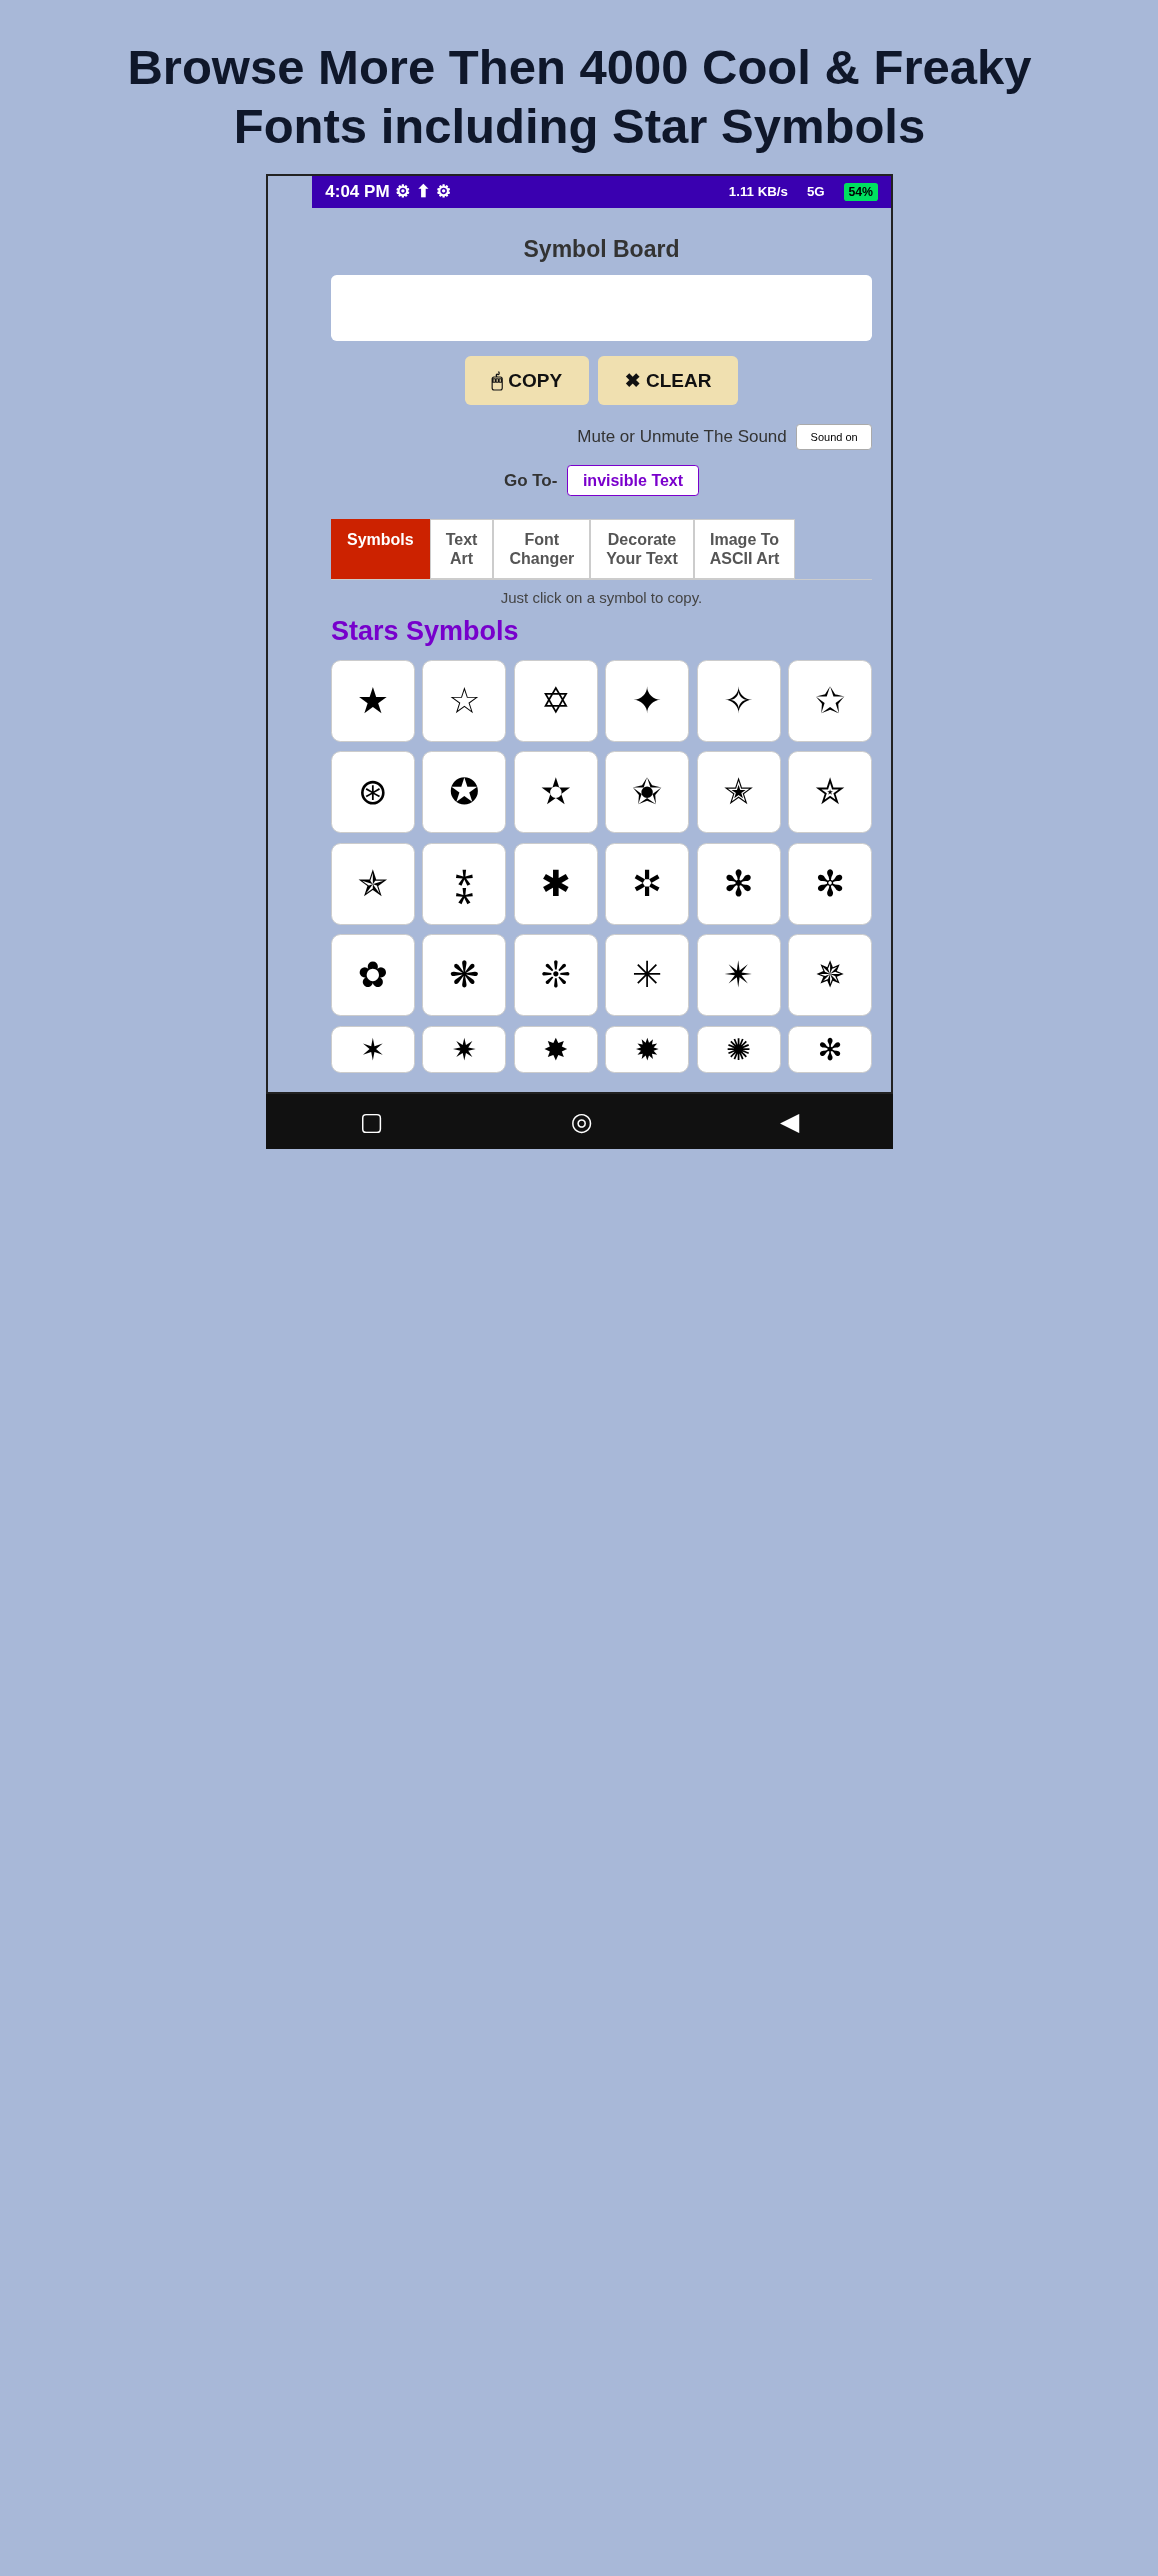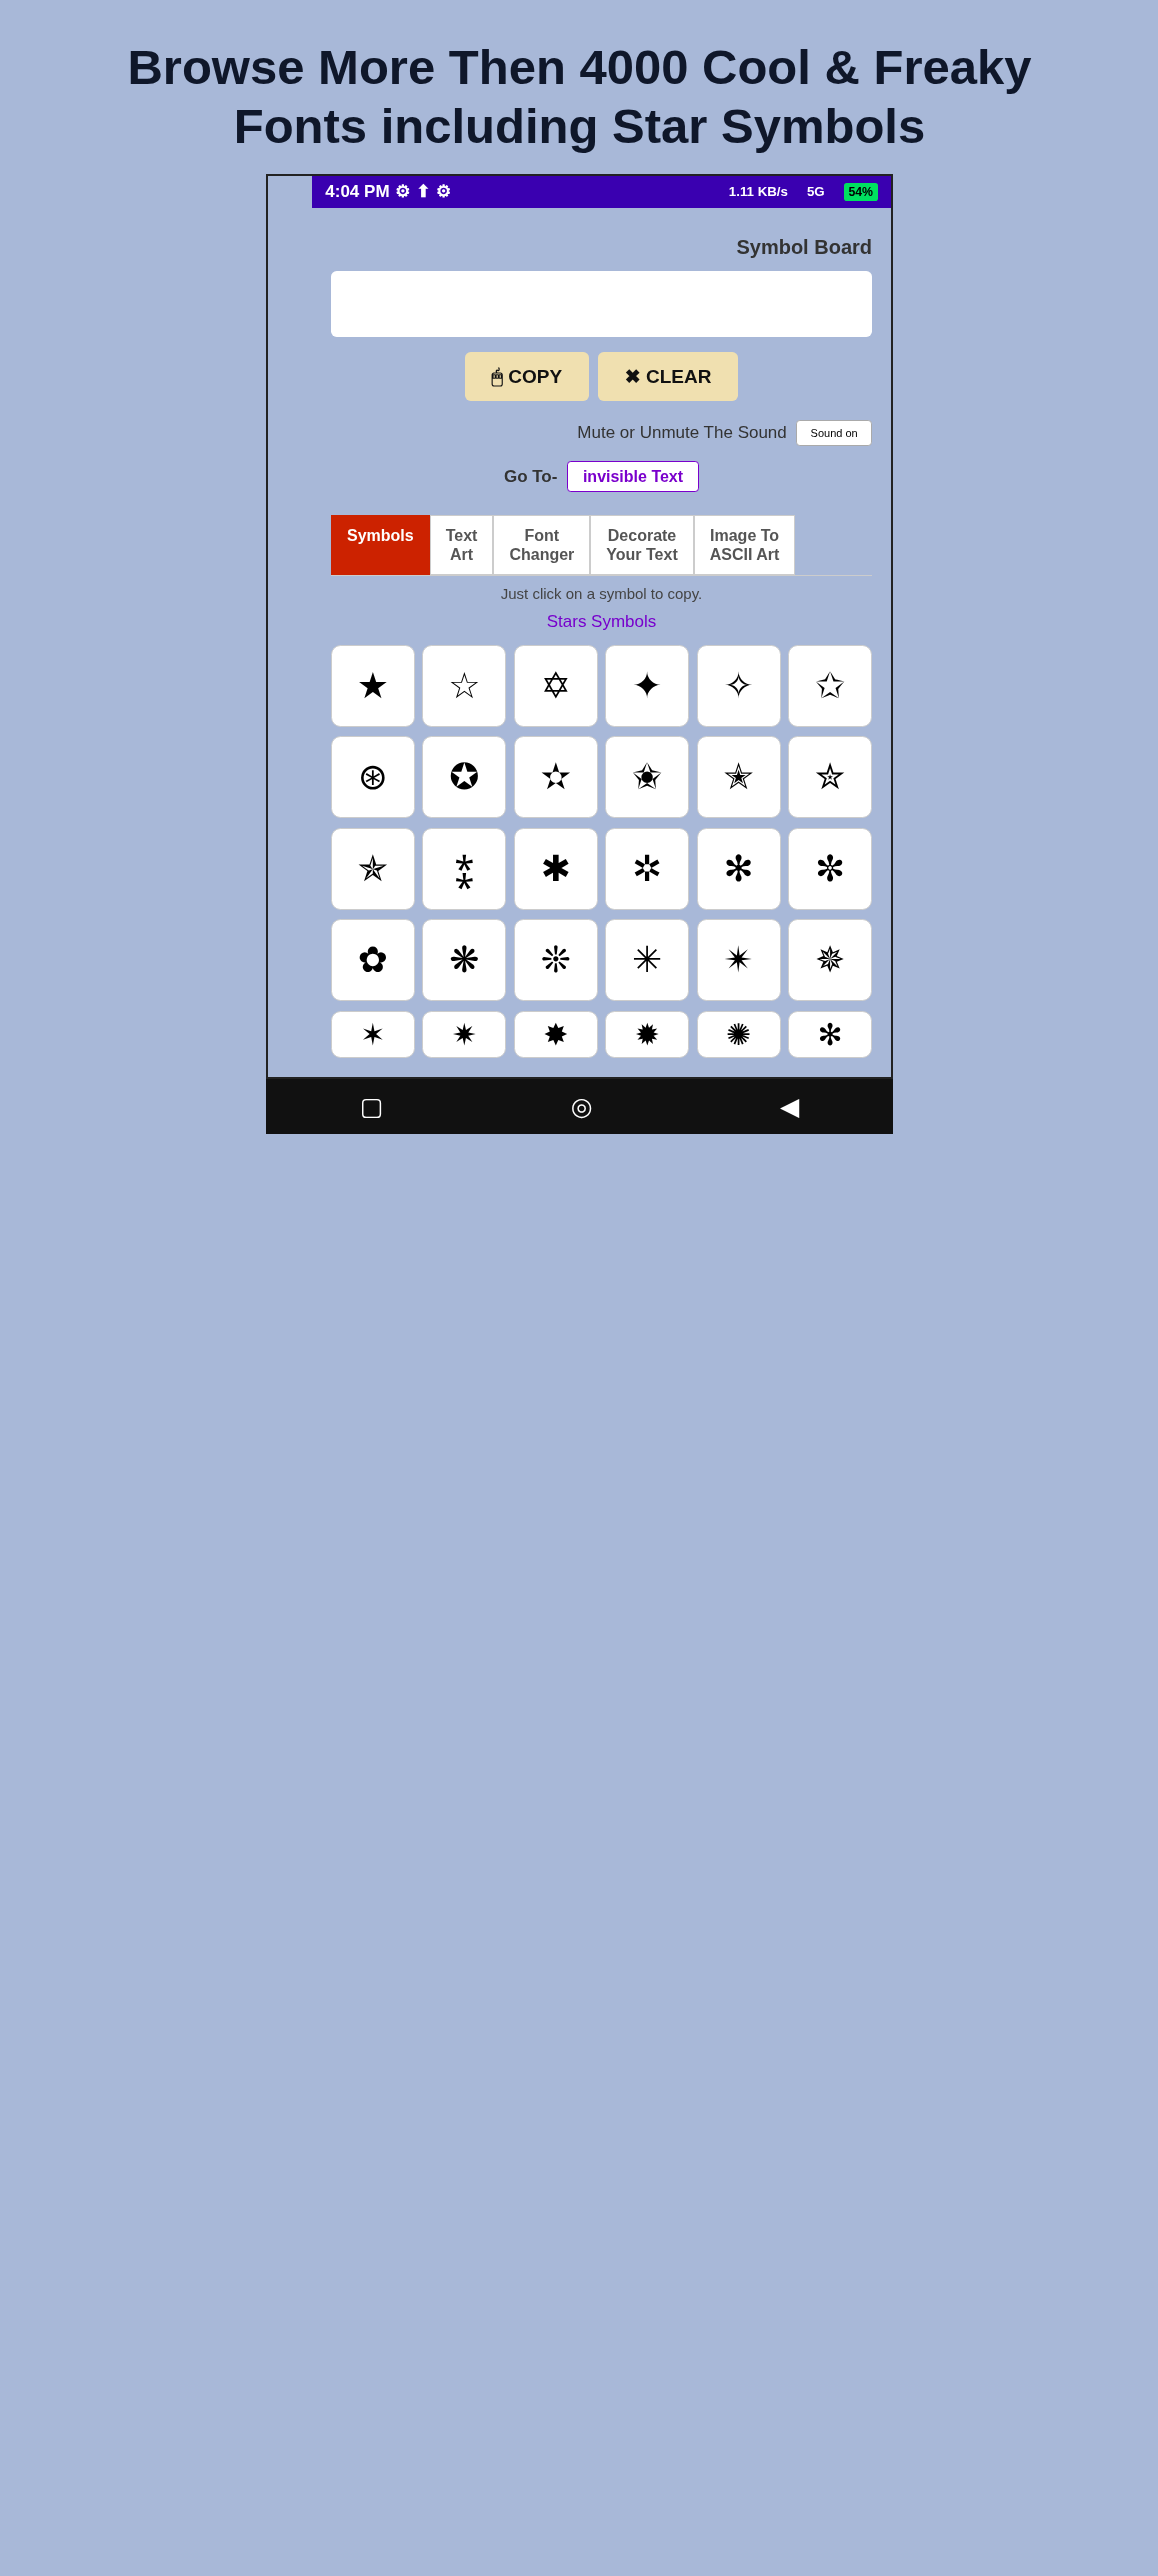--- a/index.html
+++ b/index.html
@@ -88,22 +88,22 @@
     .app-banner .tagline {
       letter-spacing: 4.7px;
       font-size: 12.3px;
       color: #888;
       font-weight: 600;
       margin-bottom: 15px;
     }
 
     
     .section-title {
-      text-align: right;
-      font-size: 20px;
+      text-align: center;
+      font-size: 23px;
       font-weight: bold;
       color: #333;
       margin: 9.5px 0 11.4px;
     }
 
     .symbol-input-box {
       width: 100%;
       height: 66px;
       background: white;
       border: none;
@@ -199,23 +199,22 @@
     }
 
     .click-hint {
       text-align: center;
       font-size: 15px;
       color: #444;
       margin-bottom: 9.5px;
     }
 
     .stars-title {
-      text-align: center;
-      font-size: 17px;
-      font-weight: normal;
+      font-size: 27px;
+      font-weight: bold;
       color: #7700cc;
       margin-bottom: 13.3px;
     }
 
     
     .symbol-grid {
       display: grid;
       grid-template-columns: repeat(6, 1fr);
       gap: 7.6px;
       margin-bottom: 9.5px;

